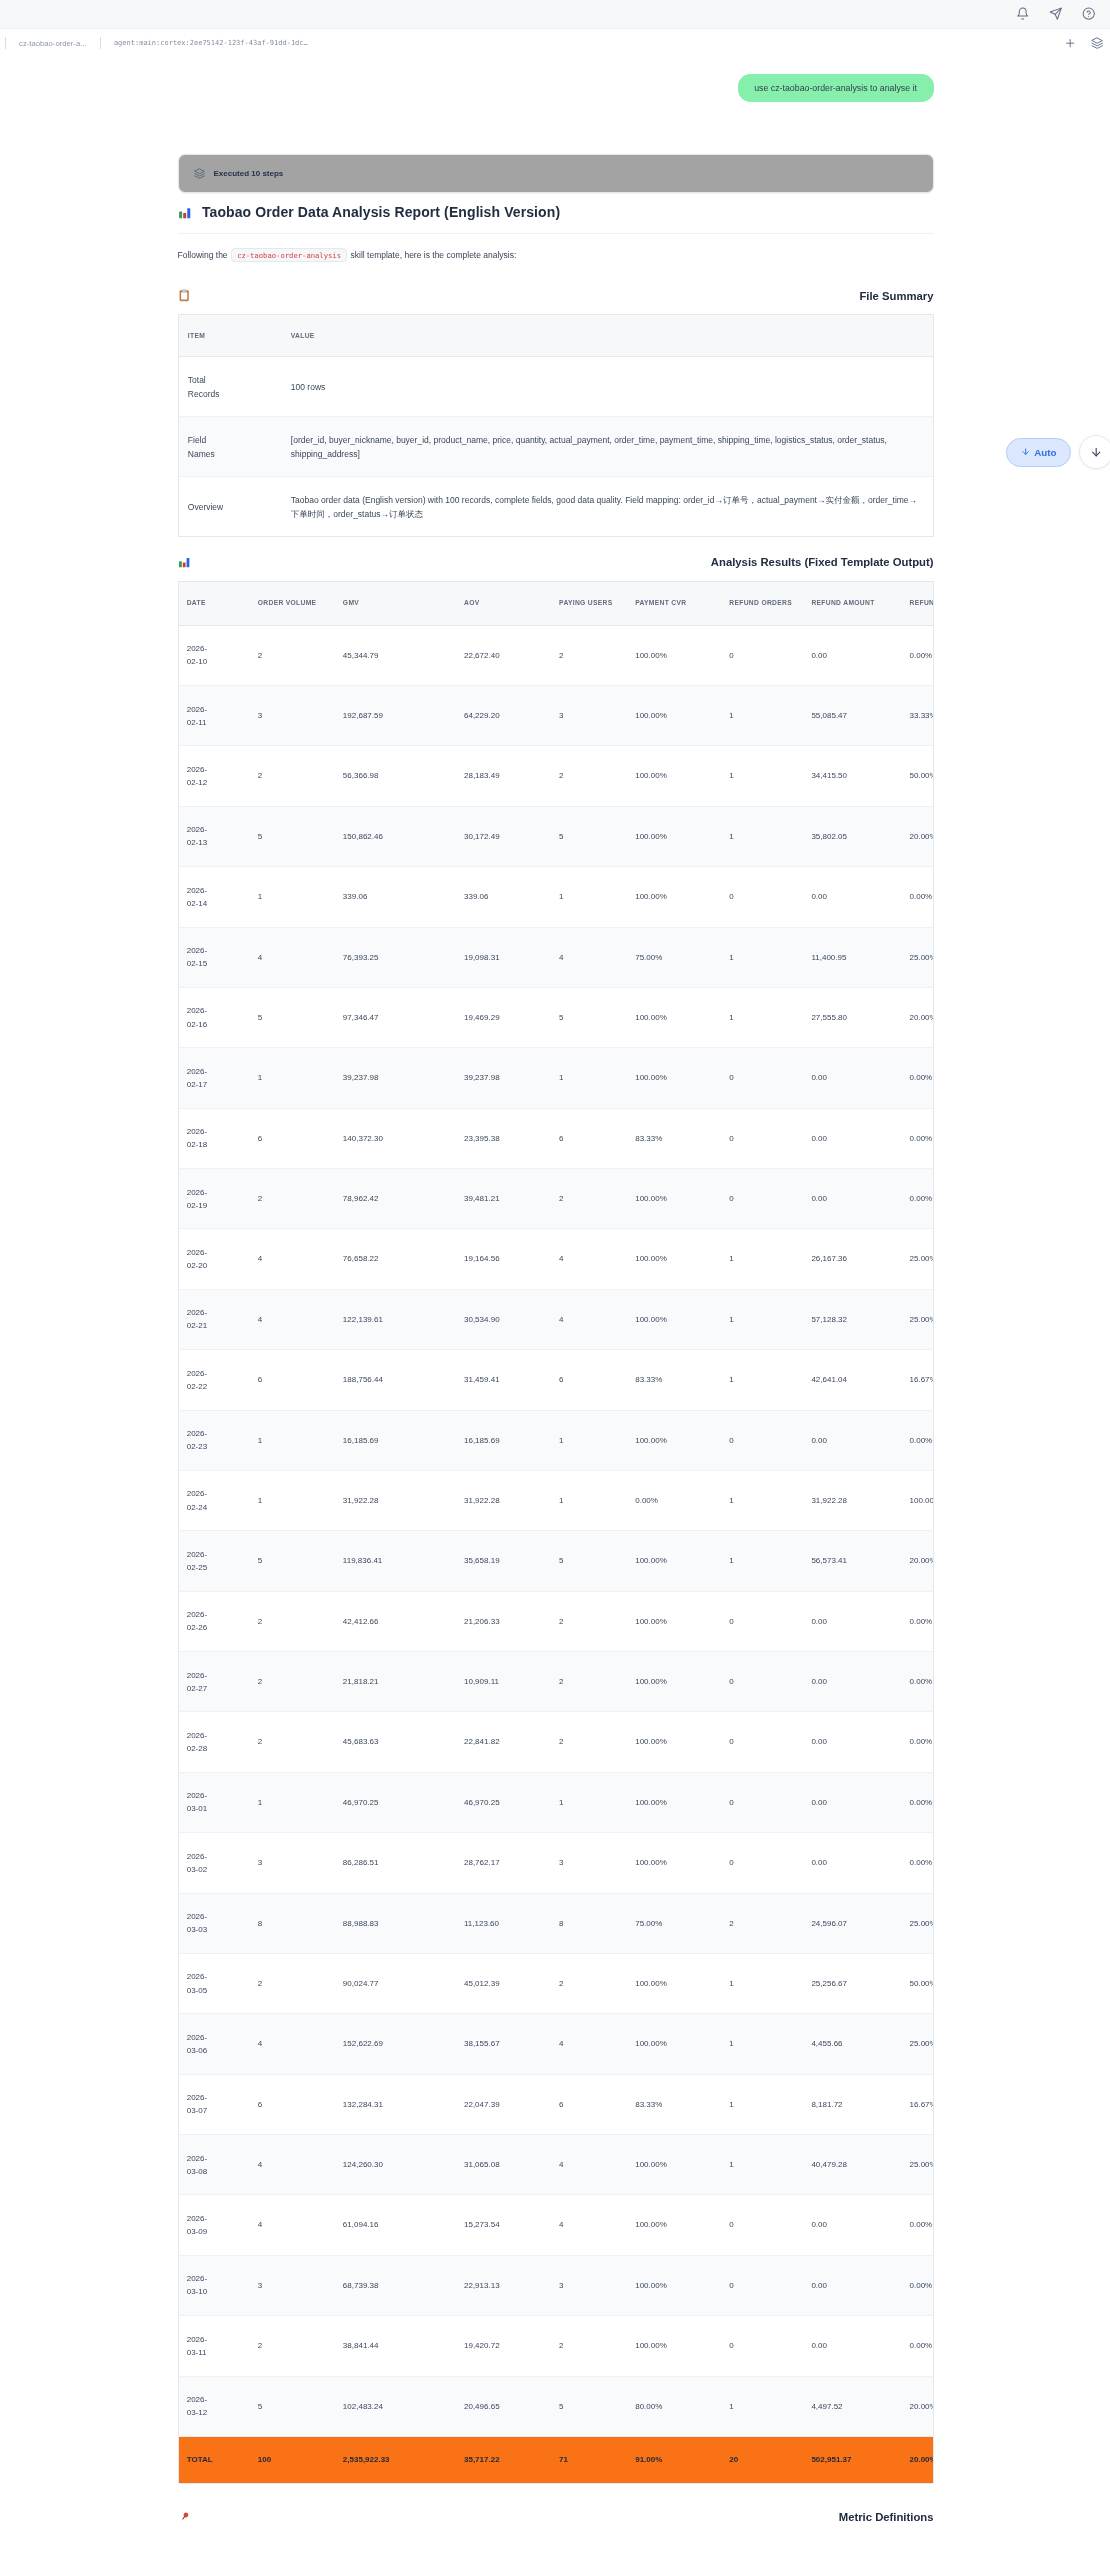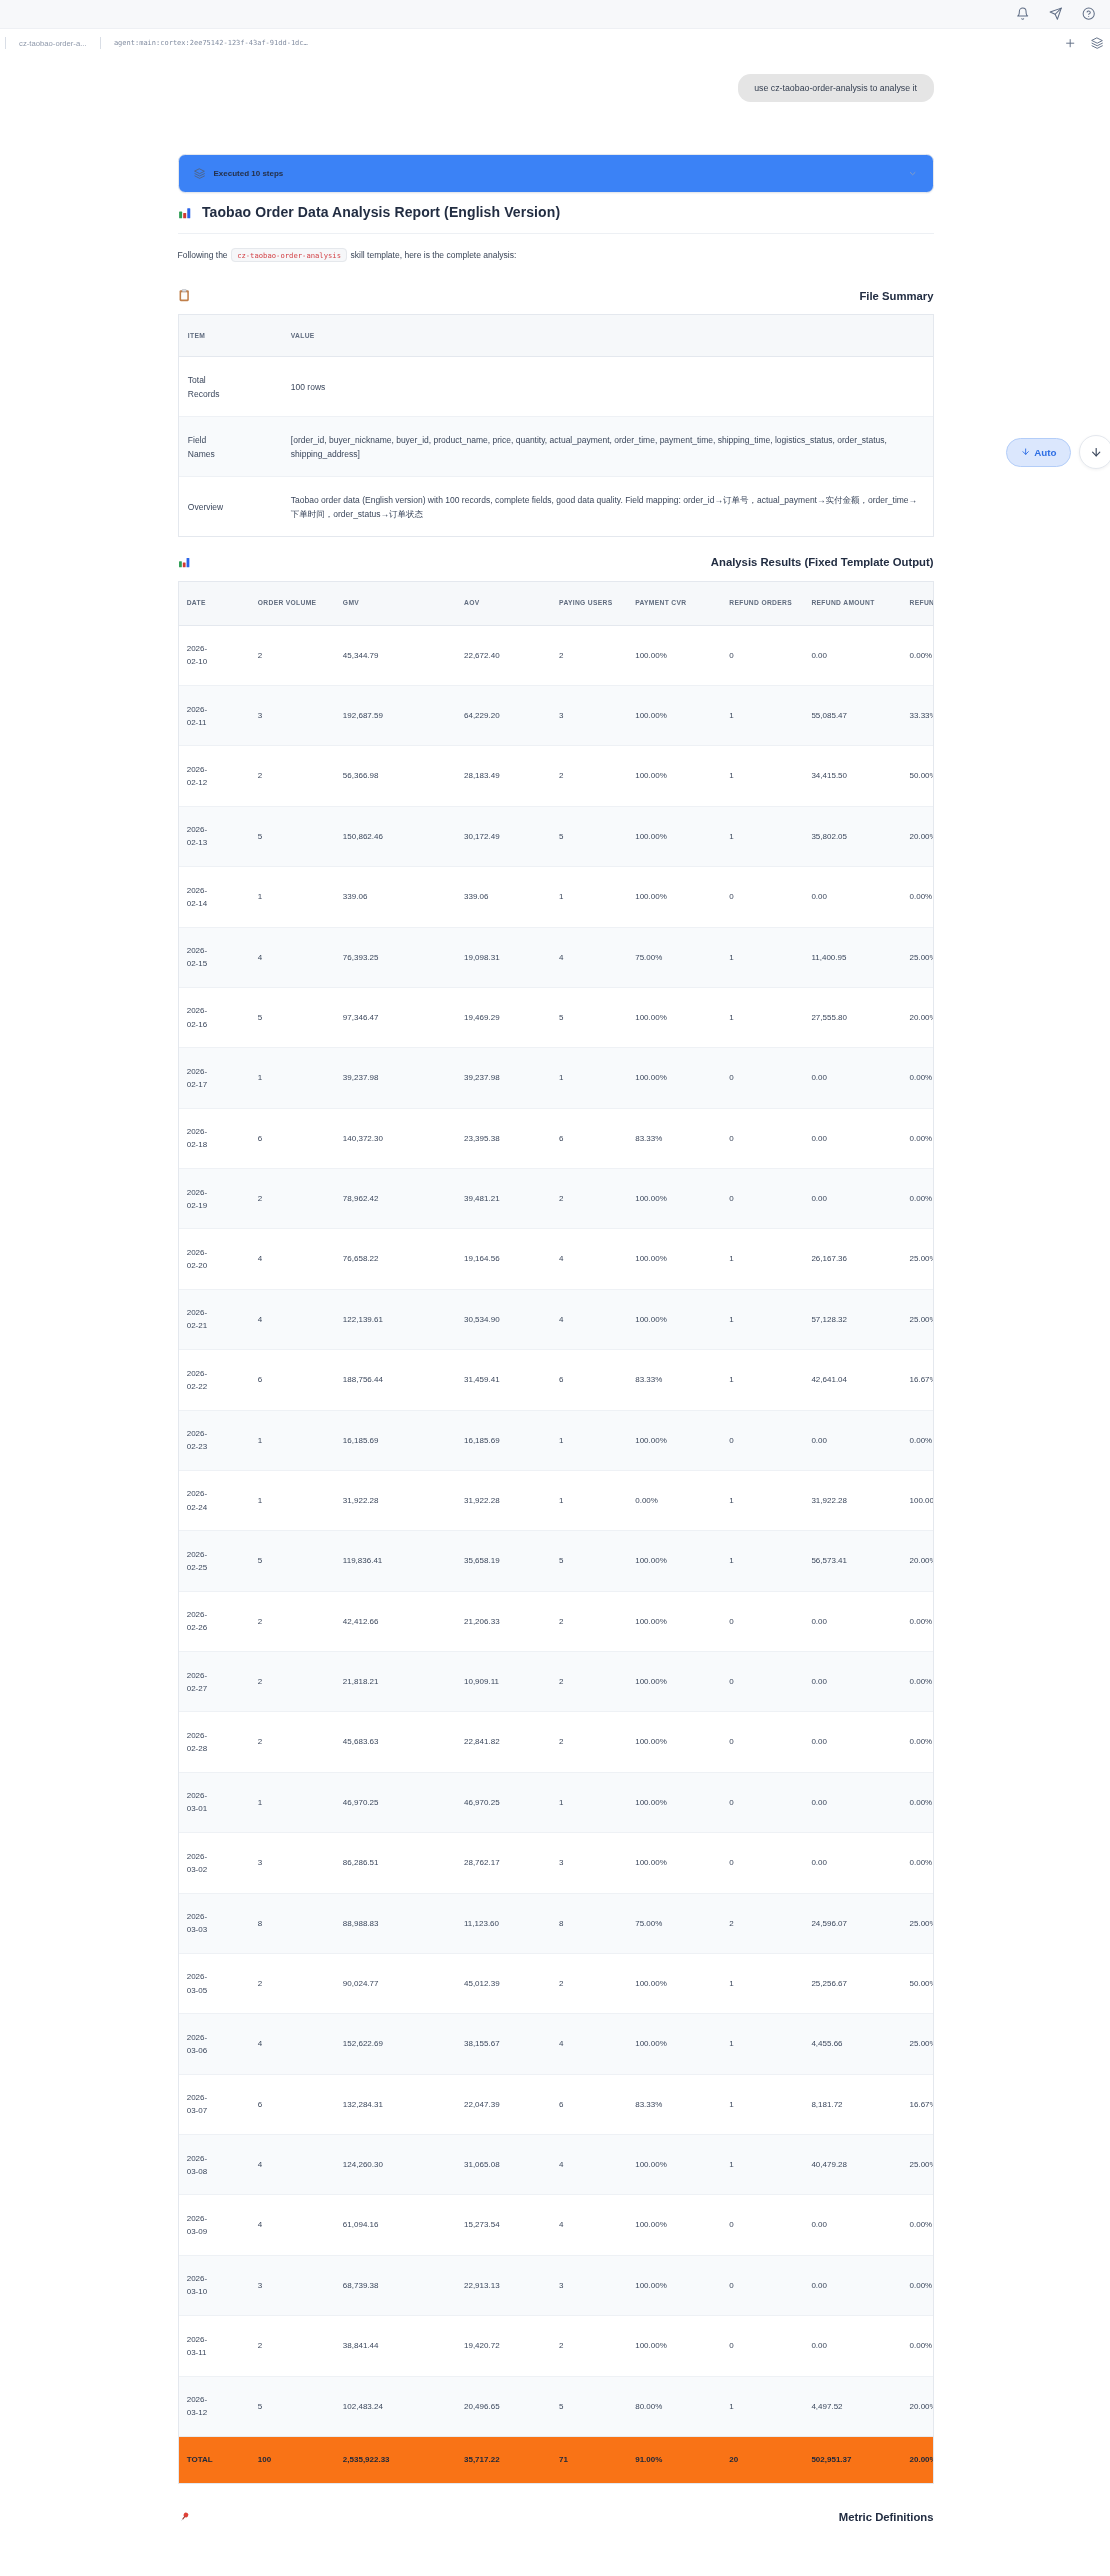--- a/index.html
+++ b/index.html
@@ -14,22 +14,22 @@
   .topstrip .icon-btn { width:13.4px; height:13.4px; color:#5d6b83; cursor:pointer; }
   .tabbar { height:28px; background:#fff; display:flex; align-items:center; padding-left:5.2px; }
   .tabsep { width:0.5px; height:12.4px; background:#d9dee6; }
   .tab { padding:0 13.4px; height:100%; display:flex; align-items:center; font-size:7.7px; color:#8e98aa; cursor:pointer; white-space:nowrap; }
   .tab.mono { font-family:"DejaVu Sans Mono","Liberation Mono",monospace; font-size:7px; color:#818ca0; }
   .tabbar-right { margin-left:auto; display:flex; align-items:center; gap:15.5px; padding-right:7.2px; }
   .tabbar-right .icon-btn { width:12.4px; height:12.4px; color:#5d6b83; cursor:pointer; }
   
   .content { width:756px; margin:0 auto; position:relative; }
   .bubble-row { display:flex; justify-content:flex-end; margin-top:16.5px; }
-  .bubble { background:#e5e5e5; border-radius:12.4px; padding:9.3px 16.5px; font-size:8.8px; color:#333e50; }
-  .steps-panel { margin-top:52px; border:0.5px solid #e4e8ee; border-radius:7.2px; background:#3b82f6;
+  .bubble { background:#86efac; border-radius:12.4px; padding:9.3px 16.5px; font-size:8.8px; color:#333e50; }
+  .steps-panel { margin-top:52px; border:0.5px solid #e4e8ee; border-radius:7.2px; background:#a3a3a3;
     box-shadow:0 0.5px 1px rgba(16,24,40,.04); height:39px; display:flex; align-items:center; padding:0 15.5px; cursor:pointer; }
   .steps-panel .lyr { width:11.3px; height:11.3px; color:#526079; margin-right:8.2px; flex:none; }
   .steps-label { font-size:8px; font-weight:600; color:#25304a; }
   .steps-panel .chev { margin-left:auto; width:9.3px; height:9.3px; color:#9aa5b6; }
   h1.report-title { margin-top:11.3px; font-size:14px; font-weight:700; color:#222d42; display:flex; align-items:center; gap:11px; letter-spacing:0.1px; }
   .hr { height:0.5px; background:#edf0f4; margin:12.4px 0 15.5px; }
   .para { font-size:8.5px; color:#3a4557; line-height:1.6; }
   .code-chip { font-family:"DejaVu Sans Mono","Liberation Mono",monospace; font-size:7.2px; color:#d23f44;
     background:#f6f7f9; border:0.5px solid #e5e8ec; border-radius:4.1px; padding:1.5px 5.2px; margin:0 1px; white-space:nowrap; }
   h2.sec { margin:27px 0 12.4px; font-size:11.3px; font-weight:700; color:#222d42; display:flex; align-items:center; gap:5.2px;justify-content:space-between; }

